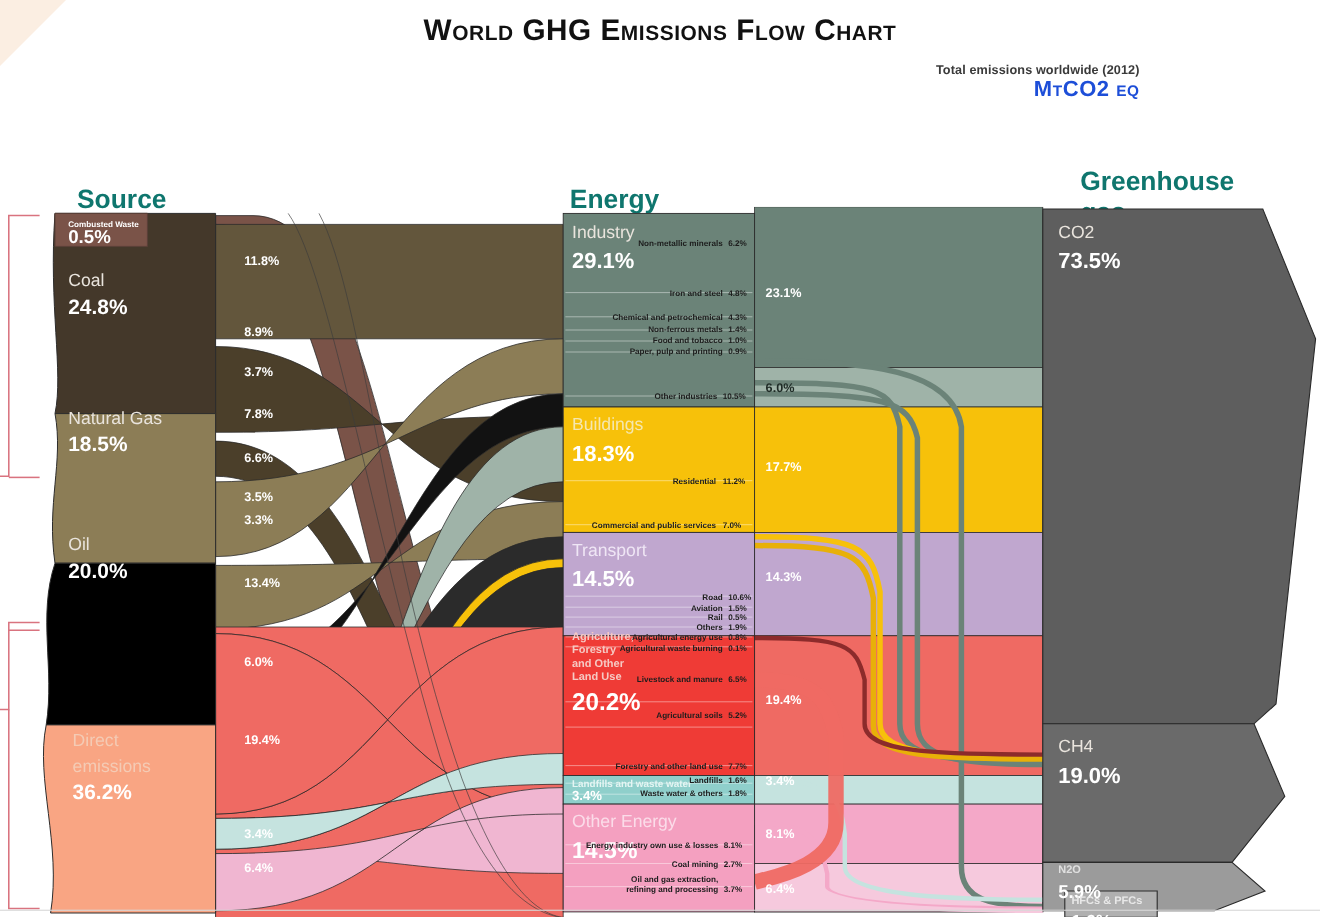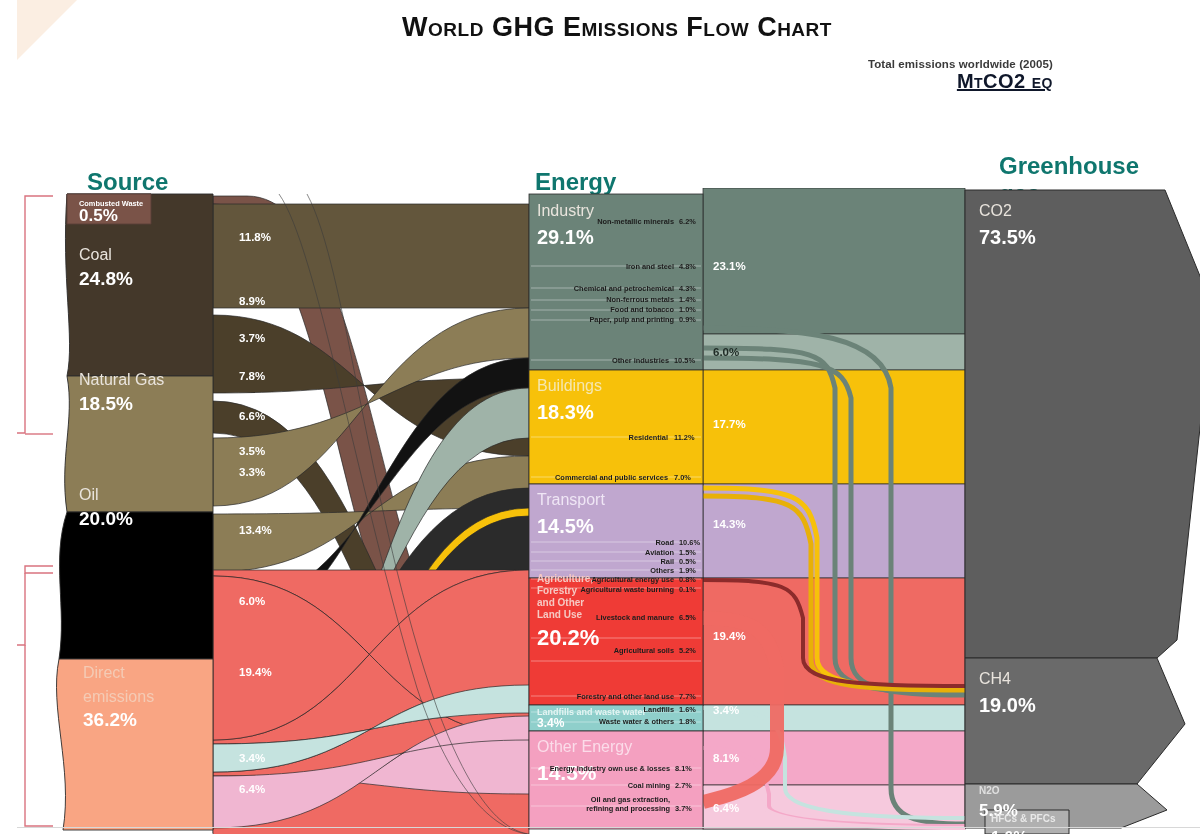--- a/index.html
+++ b/index.html
@@ -1,26 +1,26 @@
 <!DOCTYPE html>
 <html><head>
 <meta charset="utf-8">
 <style>
   html,body{margin:0;padding:0;background:#fff;}
   body{width:1200px;height:834px;overflow:hidden;font-family:"Liberation Sans",sans-serif;}
-  #root{position:relative;width:1092px;height:834px;background:#fff;margin-left:17px;}
+  #root{position:relative;width:1092px;height:834px;background:#fff;}
   .corner-bl{position:absolute;left:0;top:0;width:0;height:0;
     border-top:60px solid #fbeee2;border-right:60px solid transparent;}
   #title{position:absolute;left:0;top:12px;width:1200px;text-align:center;
     font-size:27px;font-weight:bold;letter-spacing:.5px;color:#111;
     font-family:"Liberation Sans",sans-serif;font-variant:small-caps;}
   #stats{position:absolute;right:56px;top:58px;text-align:right;}
   #stats .lbl{font-size:11.5px;font-weight:bold;color:#3a3a3a;letter-spacing:.1px;}
   #stats .big{font-size:40px;font-weight:bold;color:#e2001a;line-height:.98;margin-top:2px;letter-spacing:-.5px;}
-  #stats .unit{font-size:20px;font-weight:bold;color:#0f172a;font-variant:small-caps;letter-spacing:.5px;text-decoration:underline;}
+  #stats .unit{font-size:20px;font-weight:bold;color:#1d4ed8;font-variant:small-caps;letter-spacing:.5px;}
   .colhead{position:absolute;font-size:24px;font-weight:bold;color:#0f766e;}
   #h-source{left:70px;top:168px;}
   #h-sector{left:518px;top:168px;}
   #h-gas{left:982px;top:152px;}
   svg#sankey{position:absolute;left:0;top:188px;}
   .nodename{font-size:16px;fill:#e9e4dd;}
   .nodepct{font-size:17px;font-weight:bold;fill:#fff;}
   .flowpct{font-size:11.5px;font-weight:bold;fill:#fff;}
   .sub{font-size:7.4px;font-weight:bold;}
   .subdark{fill:#1d1d1d;}
@@ -33,21 +33,21 @@
 </head>
 <body>
 
 <div id="root">
 
   <div class="corner-bl"></div>
 
   <div id="title">World GHG Emissions Flow Chart</div>
 
   <div id="stats">
-    <div class="lbl">Total emissions worldwide (2005)</div>
+    <div class="lbl">Total emissions worldwide (2012)</div>
     <div class="unit">MtCO2 eq</div>
   </div>
 
   <div class="colhead" id="h-source">Source</div>
   <div class="colhead" id="h-sector">Energy</div>
   <div class="colhead" id="h-gas">Greenhouse gas</div>
 
   <svg id="sankey" width="1200" height="646" viewBox="0 0 1200 646">
     <defs>
       <clipPath id="clipAll">

